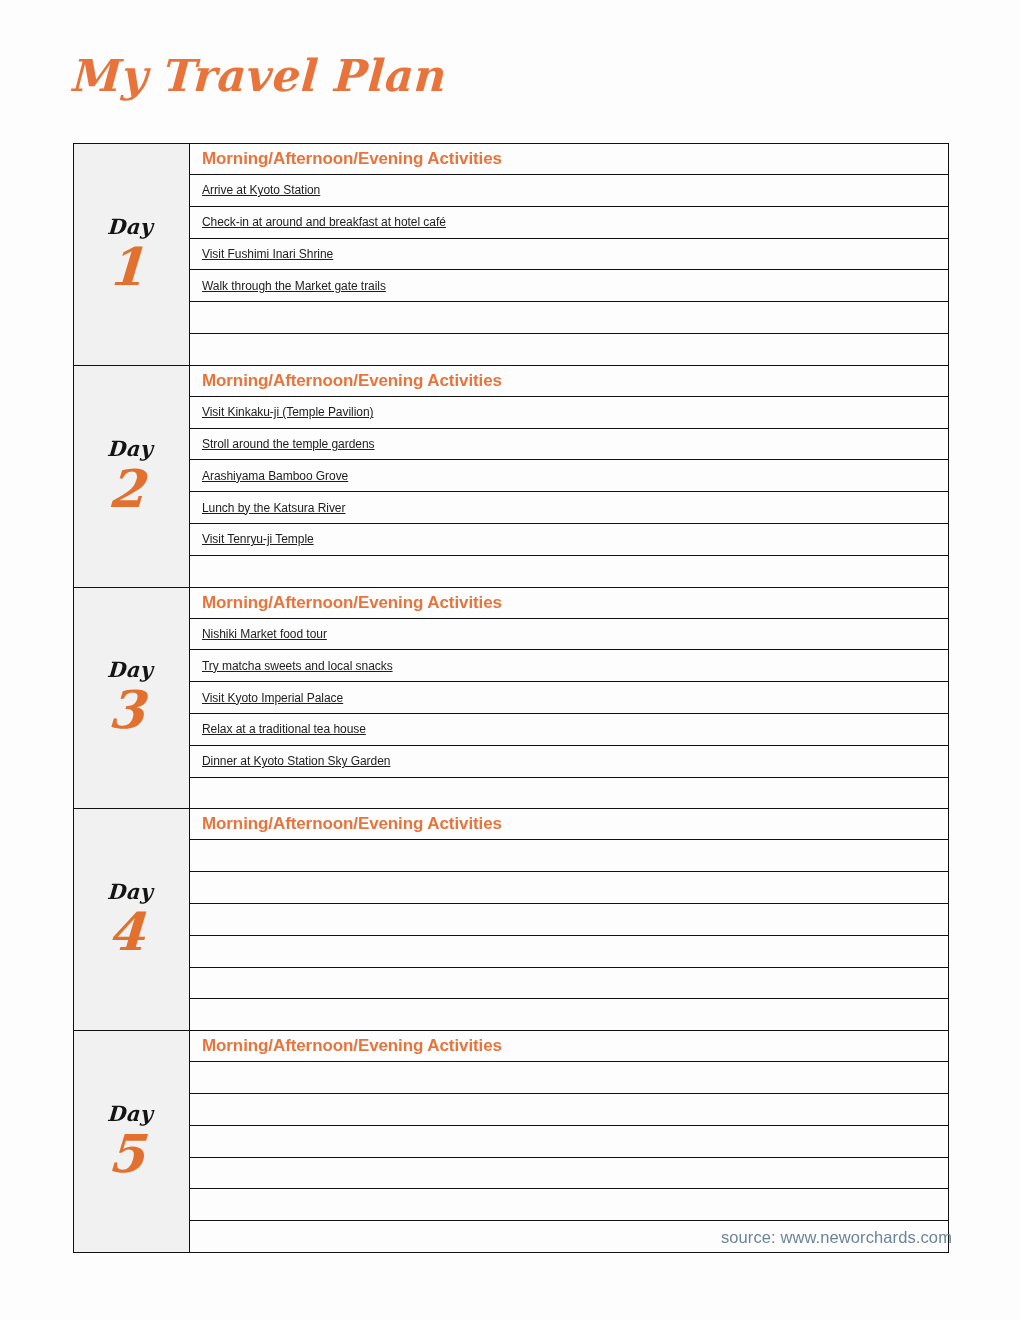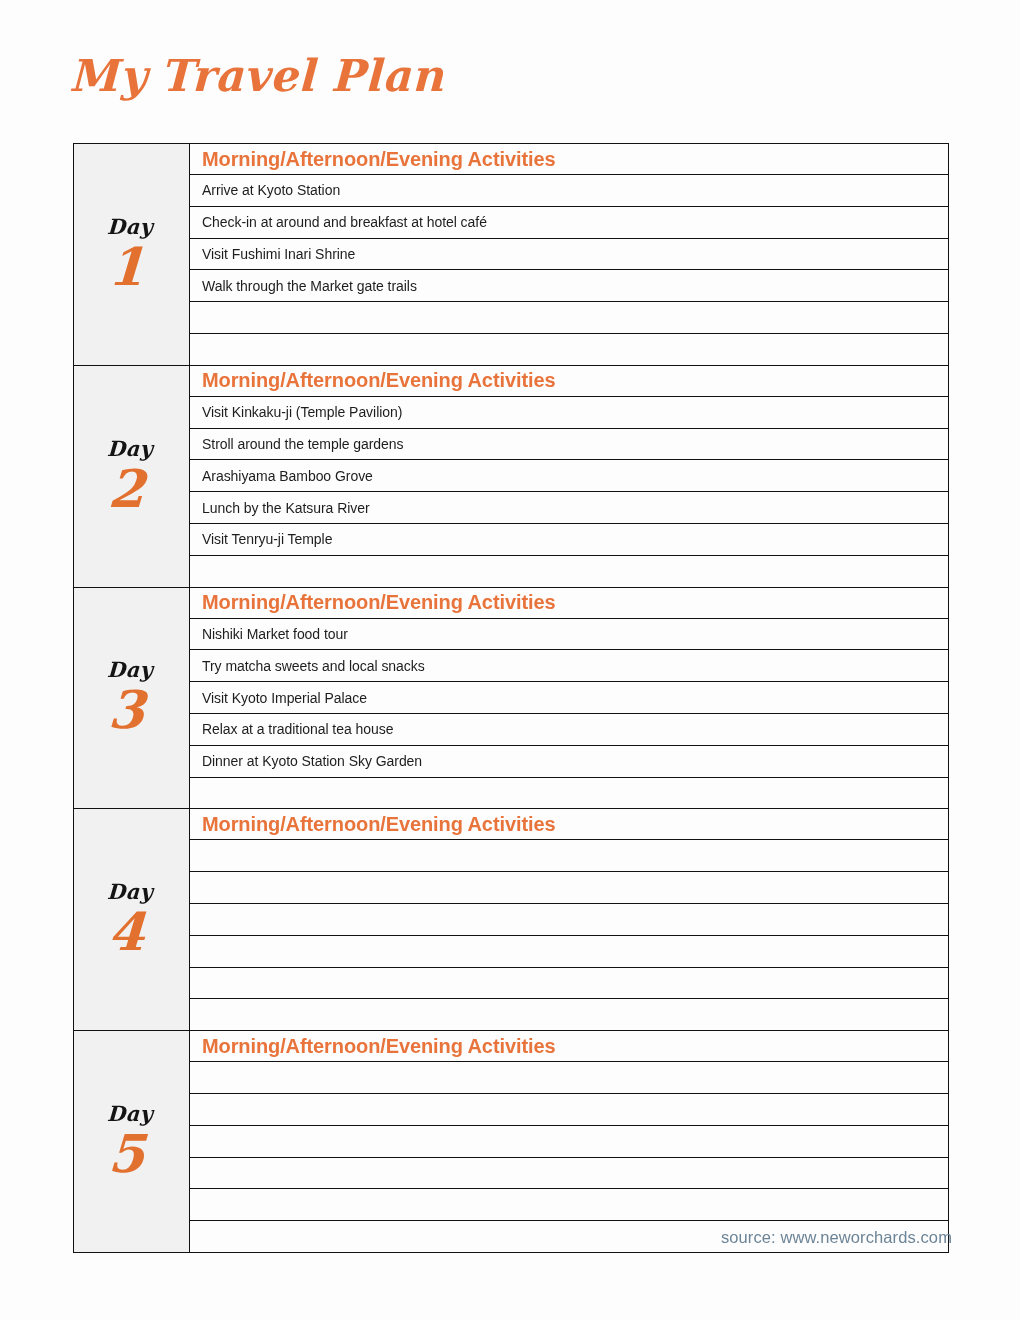--- a/index.html
+++ b/index.html
@@ -87,34 +87,35 @@
     font-size: 52px;
     font-weight: bold;
     font-style: italic;
     line-height: 1;
     transform: skewX(-6deg);
   }
 
   .act-head {
     height: 30px;
     color: #E8743B;
-    font-size: 20px;
+    font-size: 17px;
     font-weight: bold;
     padding: 0 0 0 12px !important;
     white-space: nowrap;
     letter-spacing: -0.1px;
   }
 
   .act-row {
     height: 30.8px;
     color: #1d1d1d;
-    font-size: 14px;
+    font-size: 12px;
     font-weight: normal;
     padding: 0 0 0 12px !important;
     letter-spacing: -0.05px;
+    text-decoration: underline;
   }
 
   .act-row.empty {
     color: transparent;
   }
 
   
   .source {
     position: absolute;
     right: 68px;

